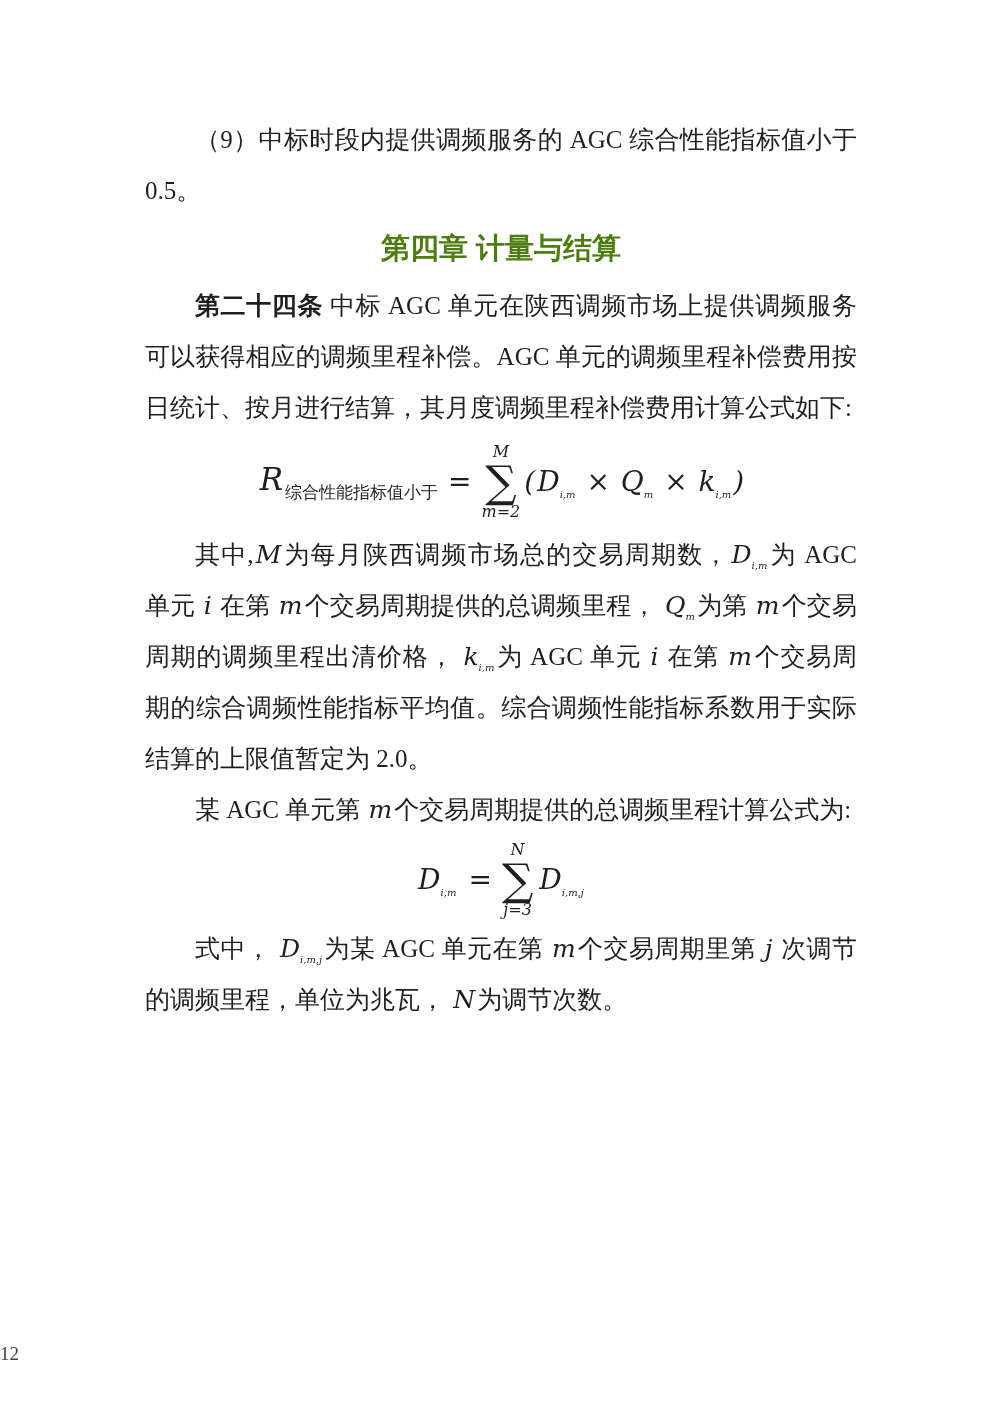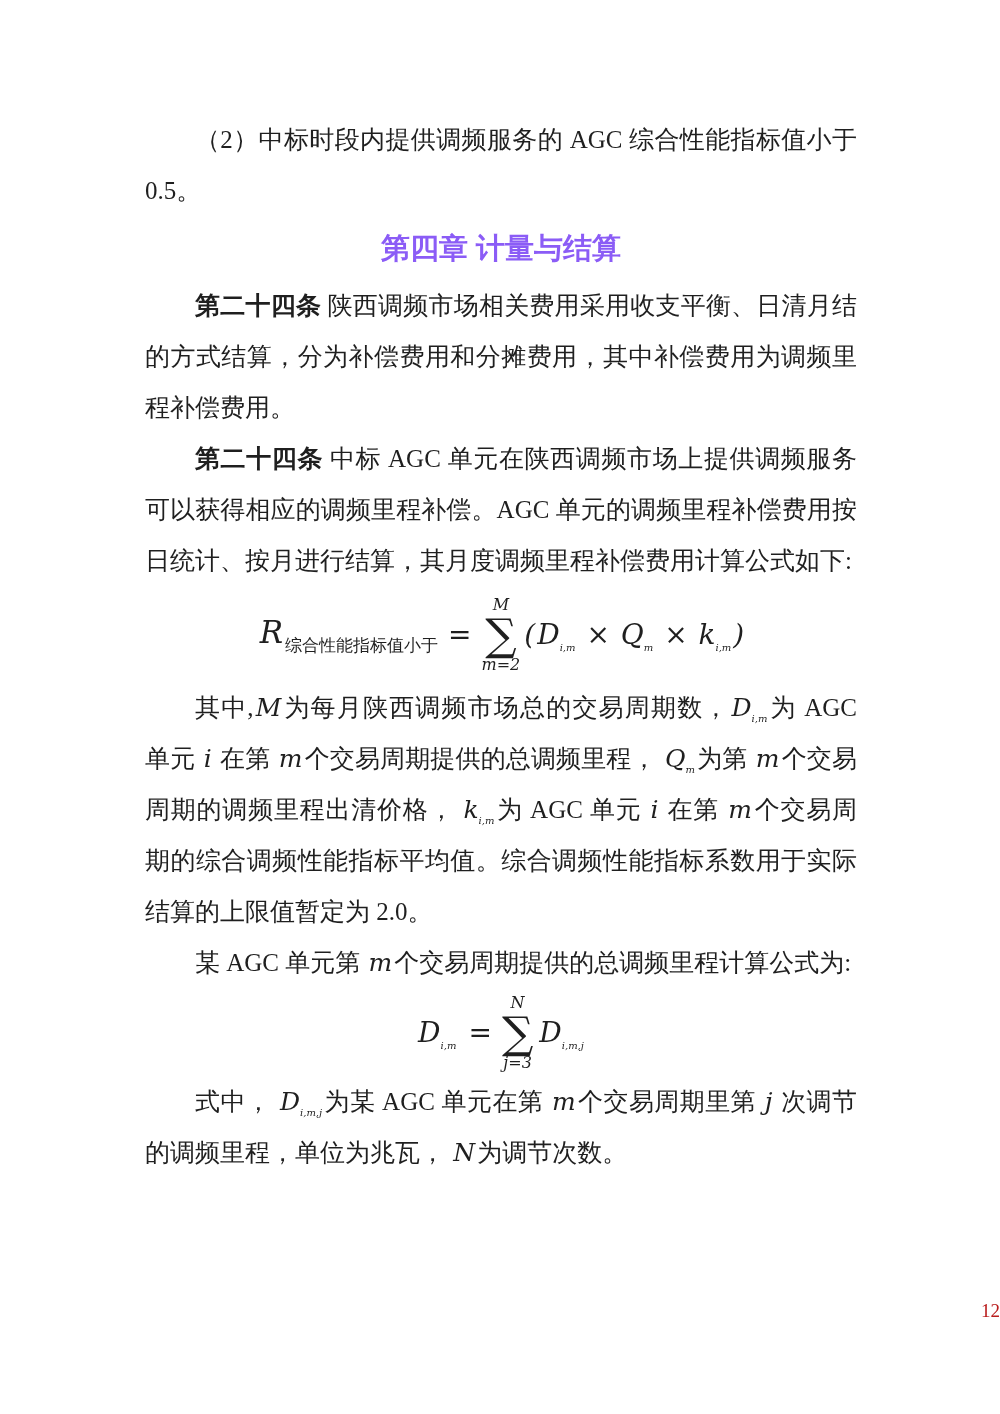--- a/index.html
+++ b/index.html
@@ -24,21 +24,21 @@
     font-family:"Liberation Sans","DejaVu Sans",sans-serif;
   }
   h2.chapter {
     margin:6px 0;
     text-align:center;
     text-indent:0;
     font-family:"Liberation Sans","DejaVu Sans",sans-serif;
     font-weight:700;
     font-size:29px;
     line-height:52px;
-    color:#8b5cf6;
+    color:#4d7c0f;
   }
   
   .mvar {
     font-family:"DejaVu Serif","Liberation Serif",serif;
     font-style:italic;
     padding:0 2px;
     white-space:nowrap;
   }
   .mvar sub { font-size:10px; font-style:italic; line-height:0; }
   .formula {
@@ -75,37 +75,36 @@
   }
   .sum-sym {
     font-style:normal;
     font-size:44px;
     line-height:42px;
   }
   .mrow { font-style:italic; }
   .mrow .mvar { font-size:28px; }
   .page-number {
     position:absolute;
-    left:0; right:0; top:1300px;
-    text-align:right;
+    left:0; right:0; top:1343px;
+    text-align:left;
     font-size:19px;
-    color:#b91c1c;
+    color:#404040;
   }
 </style>
 </head>
 <body>
 
 <div class="page">
   <div class="content">
 
-    <p class="para">（2）中标时段内提供调频服务的 AGC 综合性能指标值小于 0.5。</p>
+    <p class="para">（9）中标时段内提供调频服务的 AGC 综合性能指标值小于 0.5。</p>
 
     <h2 class="chapter">第四章 计量与结算</h2>
 
-    <p class="para"><span class="lead">第二十四条</span> 陕西调频市场相关费用采用收支平衡、日清月结的方式结算，分为补偿费用和分摊费用，其中补偿费用为调频里程补偿费用。</p>
 
     <p class="para"><span class="lead">第二十四条</span> 中标 AGC 单元在陕西调频市场上提供调频服务可以获得相应的调频里程补偿。AGC 单元的调频里程补偿费用按日统计、按月进行结算，其月度调频里程补偿费用计算公式如下:</p>
 
     <div class="formula">
       <span class="flhs"><span class="mvar">R</span><sub class="csub">综合性能指标值小于</sub></span>
       <span class="meq">=</span>
       <span class="sum">
         <span class="sum-top">M</span>
         <span class="sum-sym">∑</span>
         <span class="sum-bottom">m=2</span>

